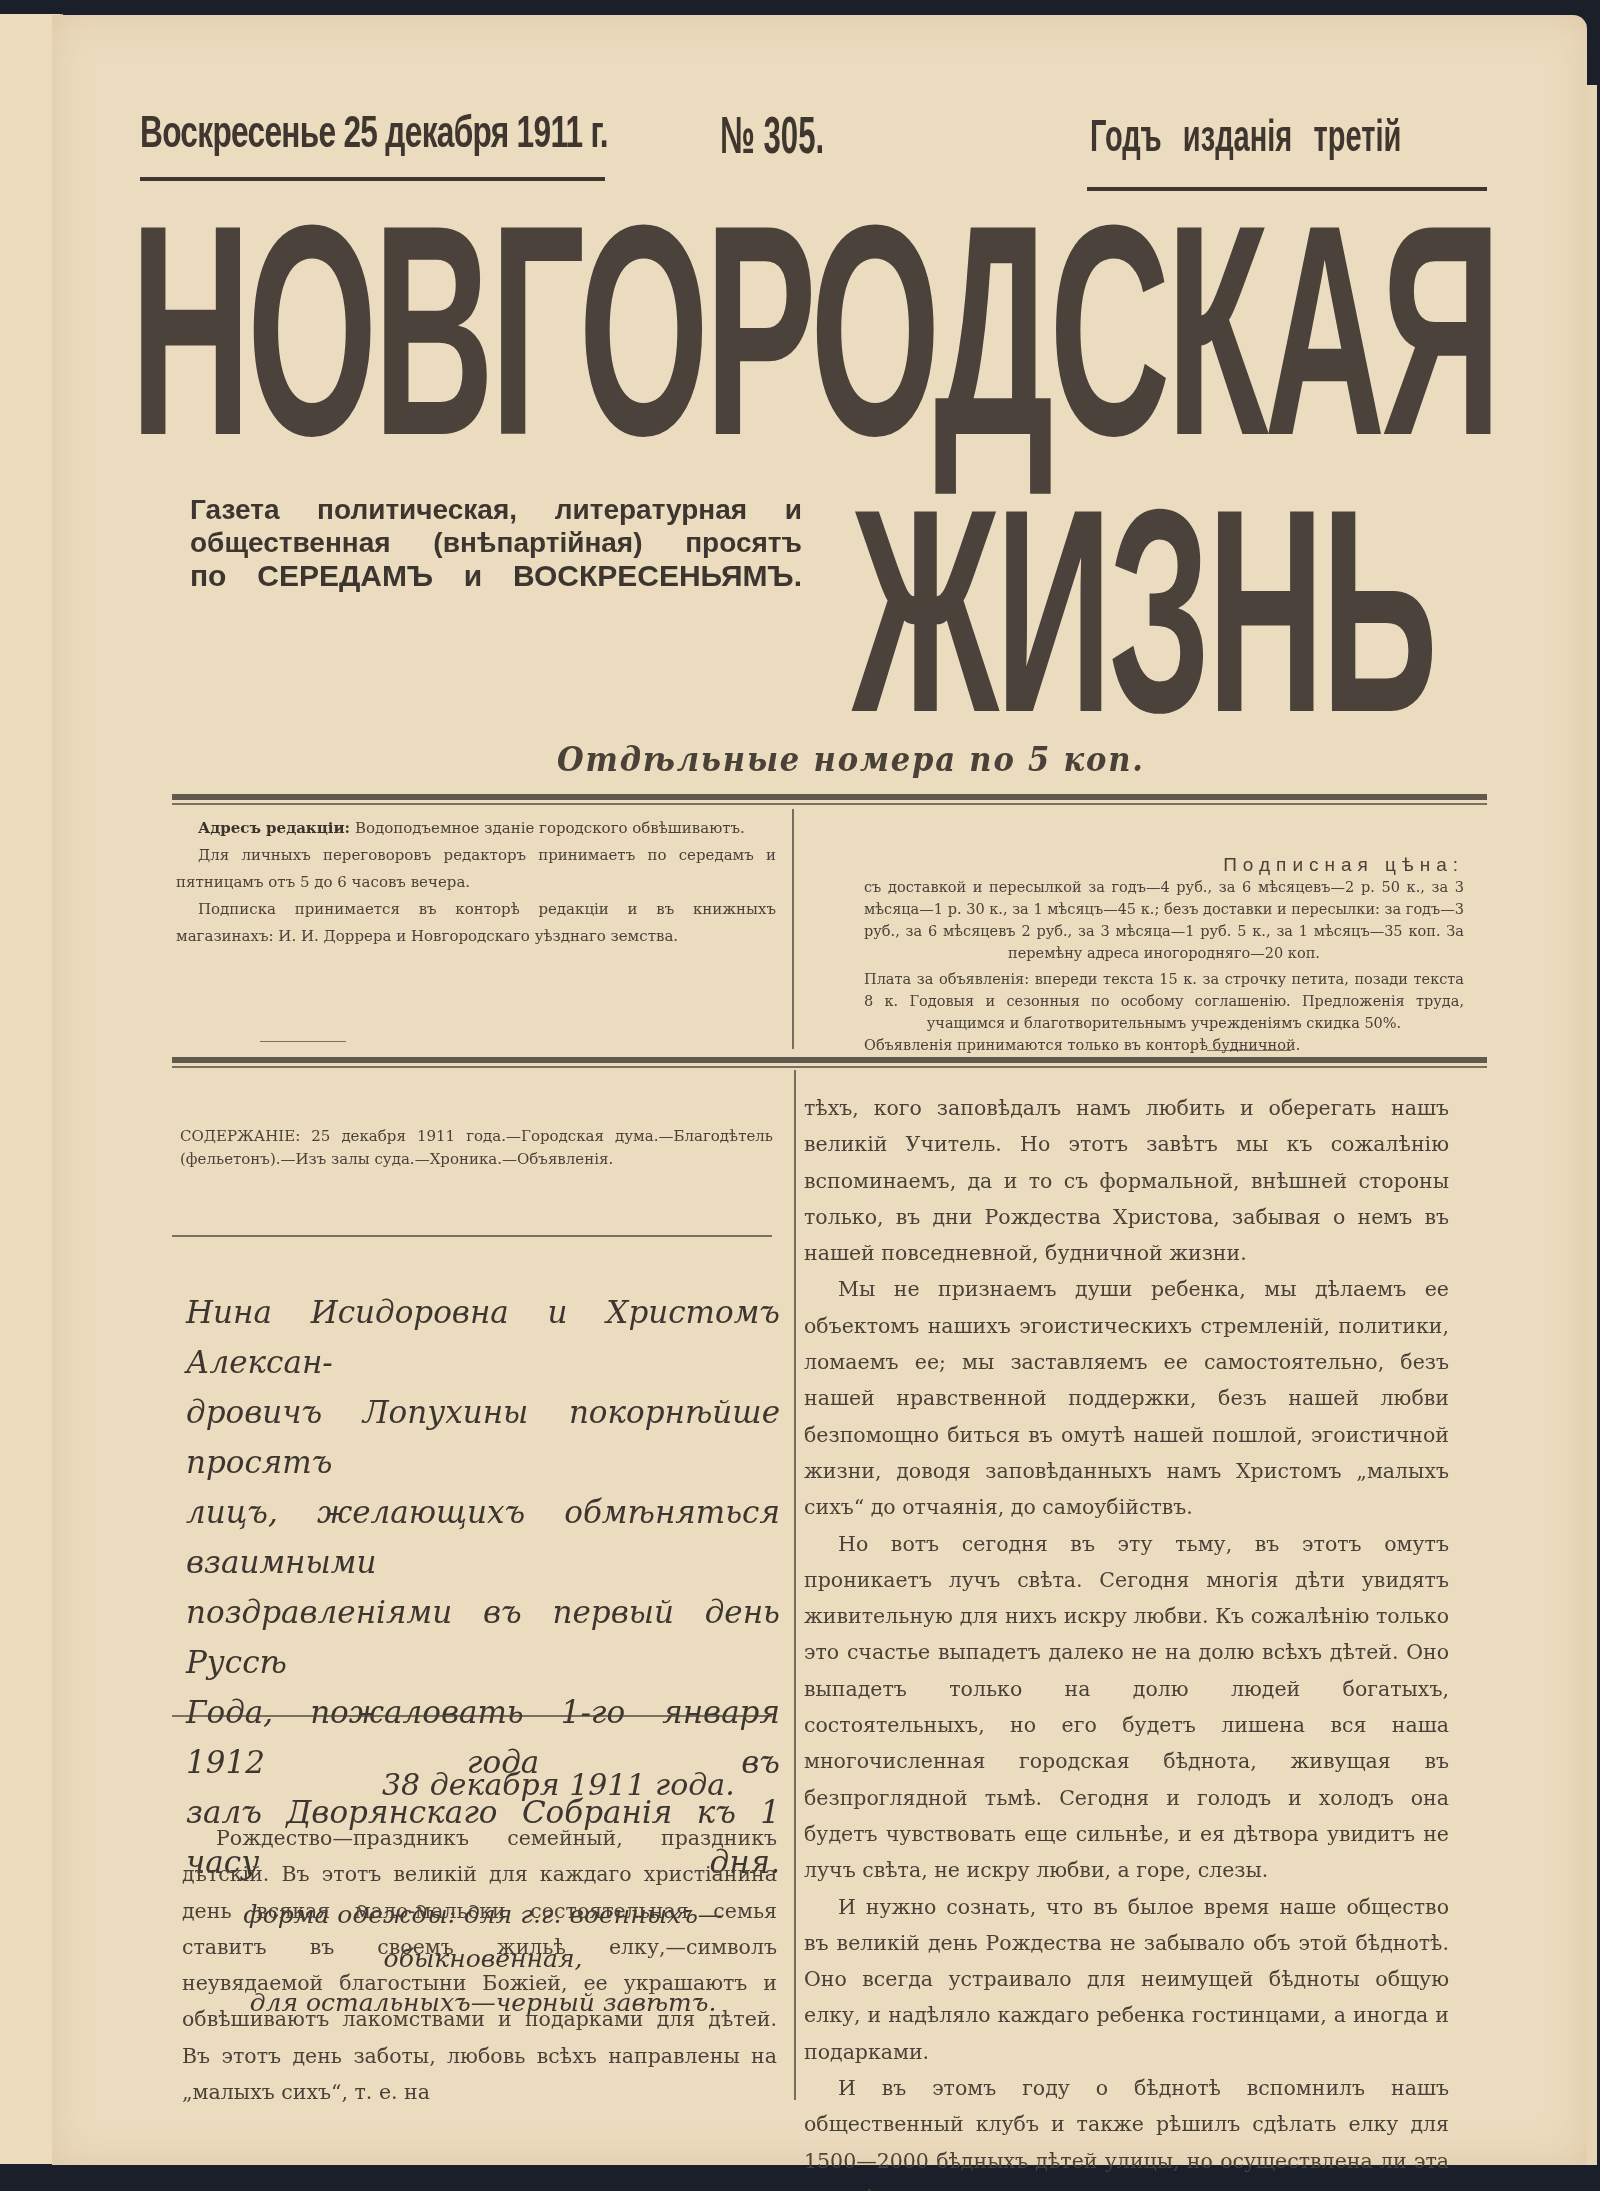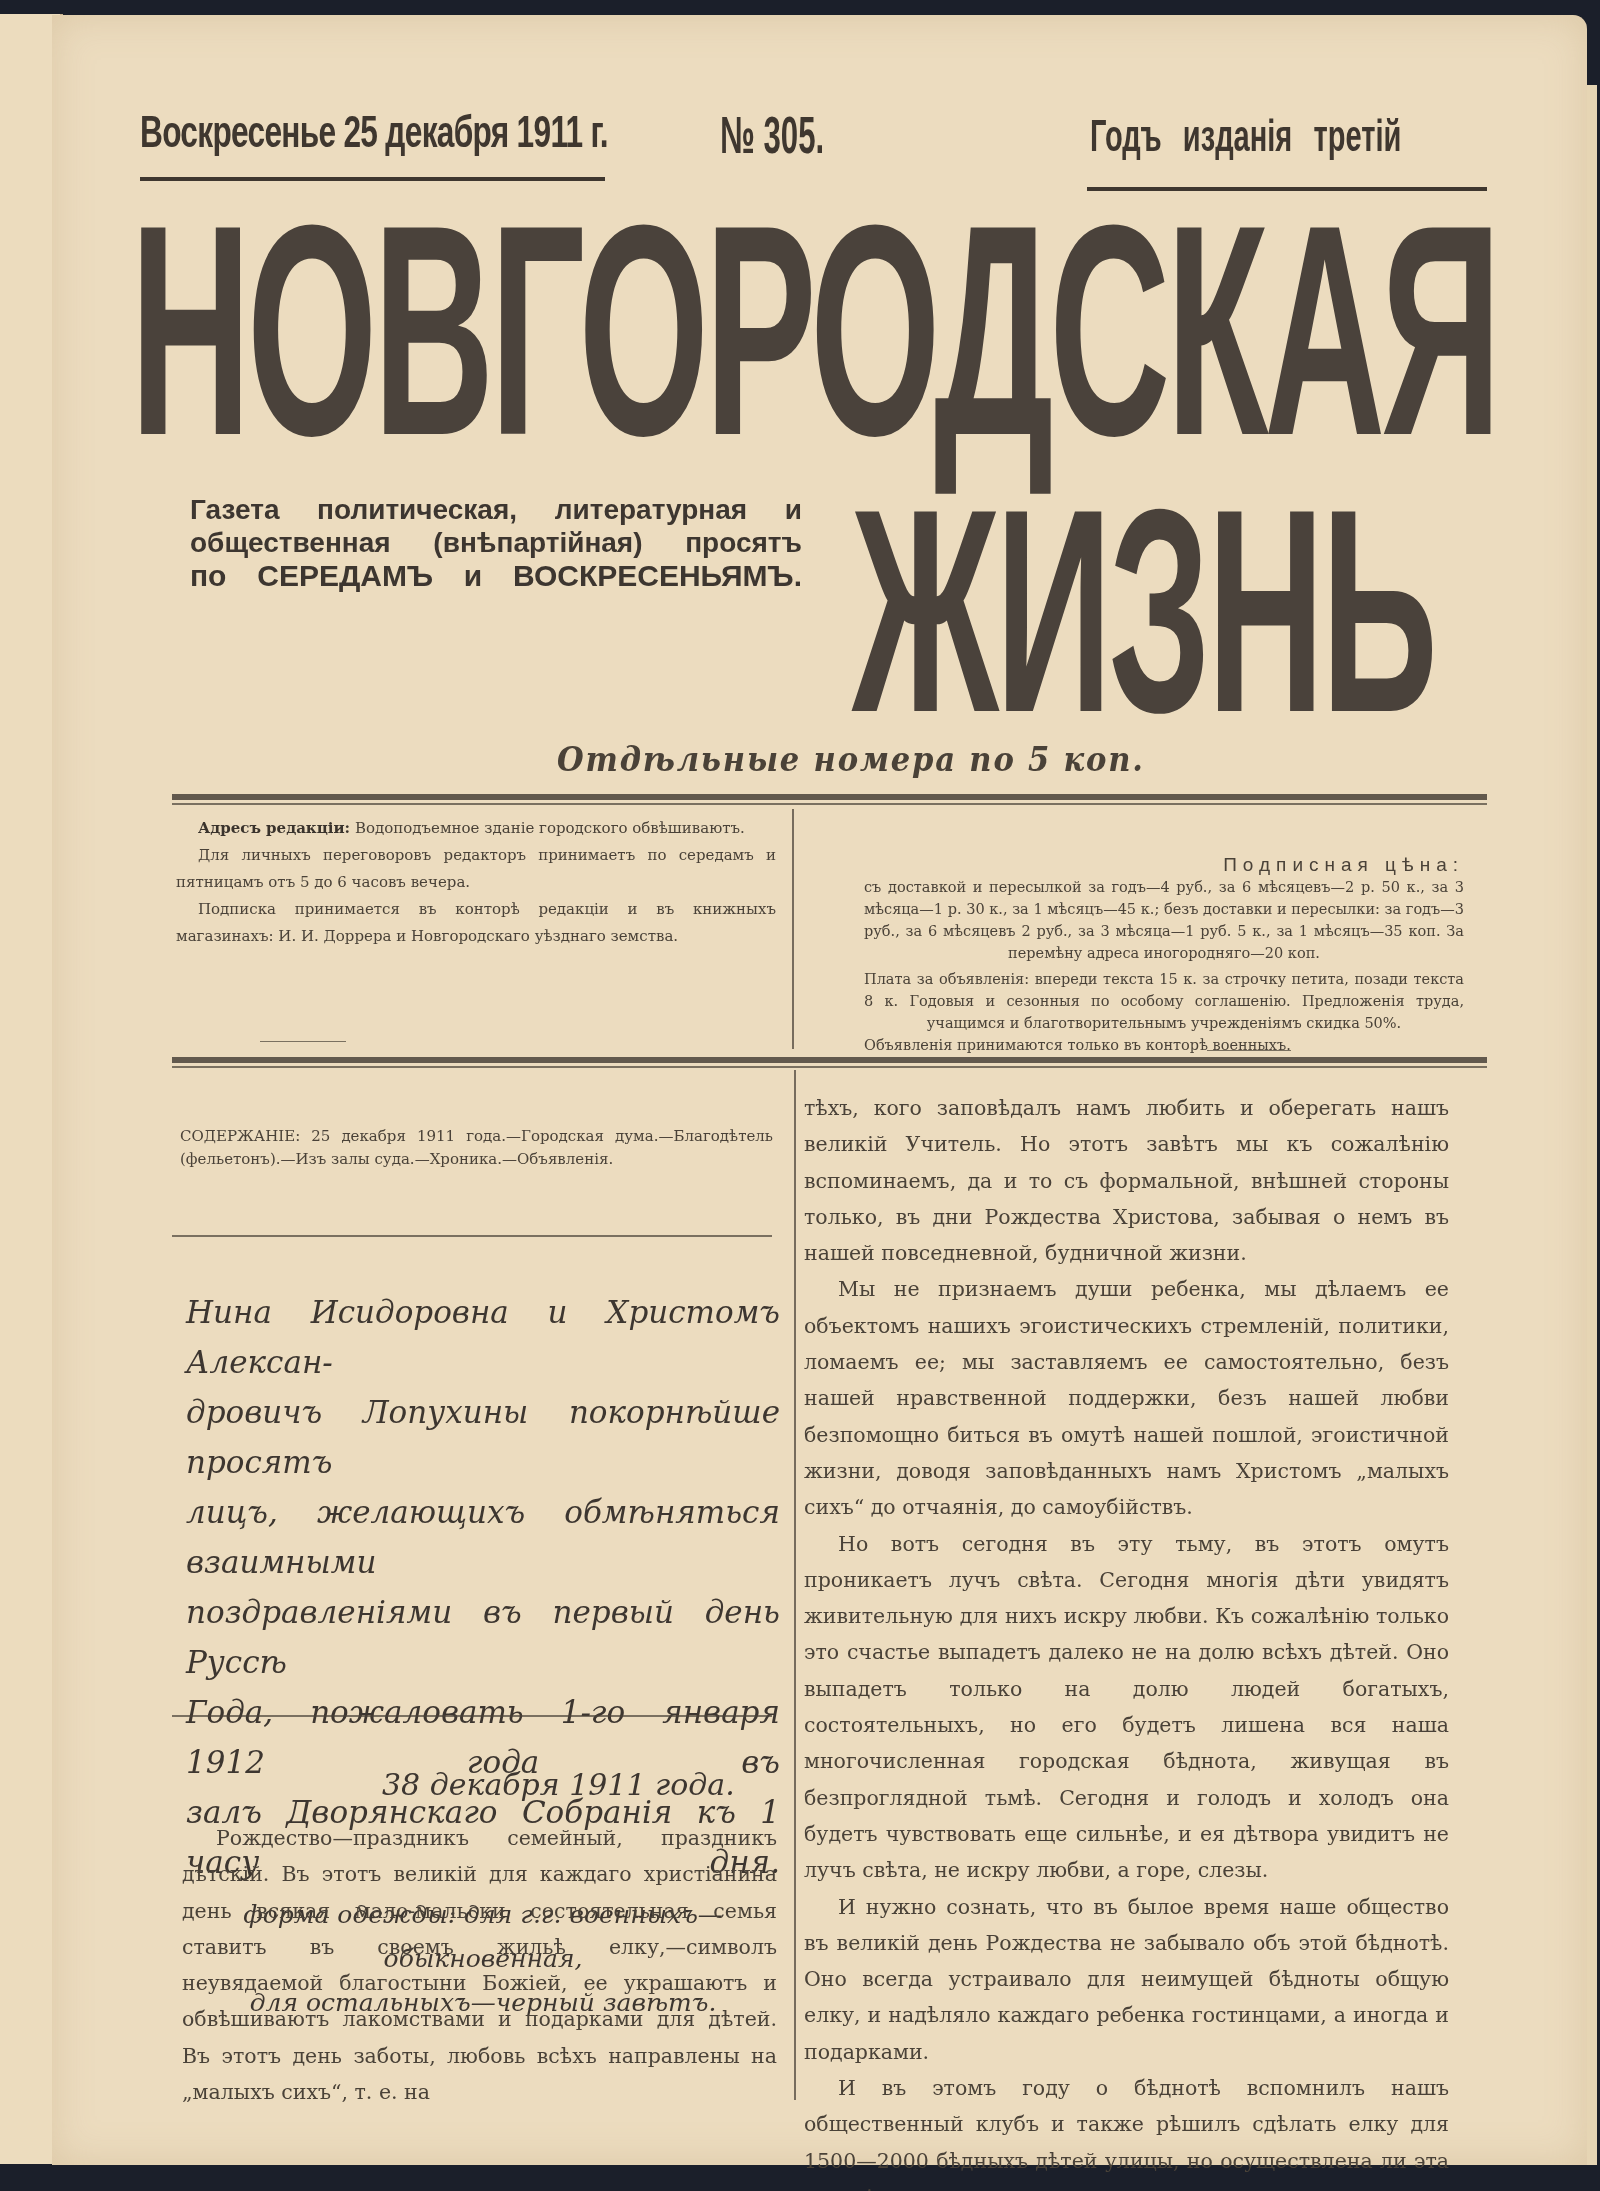--- a/index.html
+++ b/index.html
@@ -143,21 +143,21 @@
   <div class="abs small-text" style="left:124px; top:800px; width:600px;">
     <p class="ind"><b>Адресъ редакціи:</b> <span>Водоподъемное зданіе городского обвѣшиваютъ.</span></p>
     <p class="ind">Для личныхъ переговоровъ редакторъ принимаетъ по середамъ и пятницамъ отъ 5 до 6 часовъ вечера.</p>
     <p class="ind">Подписка принимается въ конторѣ редакціи и въ книжныхъ магазинахъ: И. И. Доррера и Новгородскаго уѣзднаго земства.</p>
   </div>
 
   <div class="abs" style="left:812px; top:798px; width:600px;">
     <div class="subs-head">Подписная цѣна:</div>
     <div class="small-text" style="font-size:14.5px; line-height:22px; text-align-last:center;">съ доставкой и пересылкой за годъ—4 руб., за 6 мѣсяцевъ—2 р. 50 к., за 3 мѣсяца—1 р. 30 к., за 1 мѣсяцъ—45 к.; безъ доставки и пересылки: за годъ—3 руб., за 6 мѣсяцевъ 2 руб., за 3 мѣсяца—1 руб. 5 к., за 1 мѣсяцъ—35 коп. За перемѣну адреса иногородняго—20 коп.</div>
     <div class="small-text" style="font-size:14.5px; line-height:22px; margin-top:4px; text-align-last:center;">Плата за объявленія: впереди текста 15 к. за строчку петита, позади текста 8 к. Годовыя и сезонныя по особому соглашенію. Предложенія труда, учащимся и благотворительнымъ учрежденіямъ скидка 50%.</div>
-    <div class="small-text" style="font-size:14.5px; line-height:22px;">Объявленія принимаются только въ конторѣ военныхъ.</div>
+    <div class="small-text" style="font-size:14.5px; line-height:22px;">Объявленія принимаются только въ конторѣ будничной.</div>
   </div>
 
   <div class="abs thin-rule" style="left:208px; top:1026px; width:86px; height:1px;"></div>
   <div class="abs thin-rule" style="left:1155px; top:1035px; width:84px; height:1px;"></div>
 
   <div class="abs thick-rule" style="left:120px; top:1042px; width:1315px;"></div>
   <div class="abs thin-rule" style="left:120px; top:1051px; width:1315px;"></div>
 
   <div class="abs vrule" style="left:742px; top:1055px; height:1030px;"></div>
 

